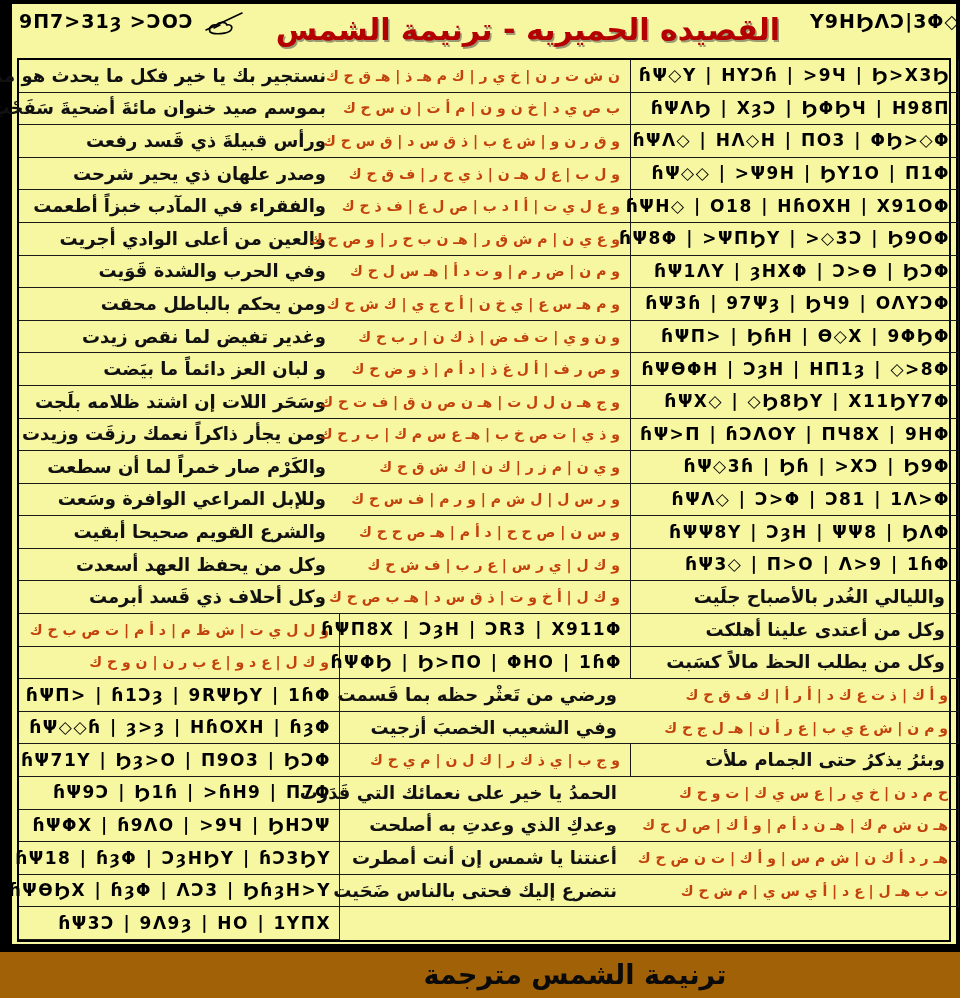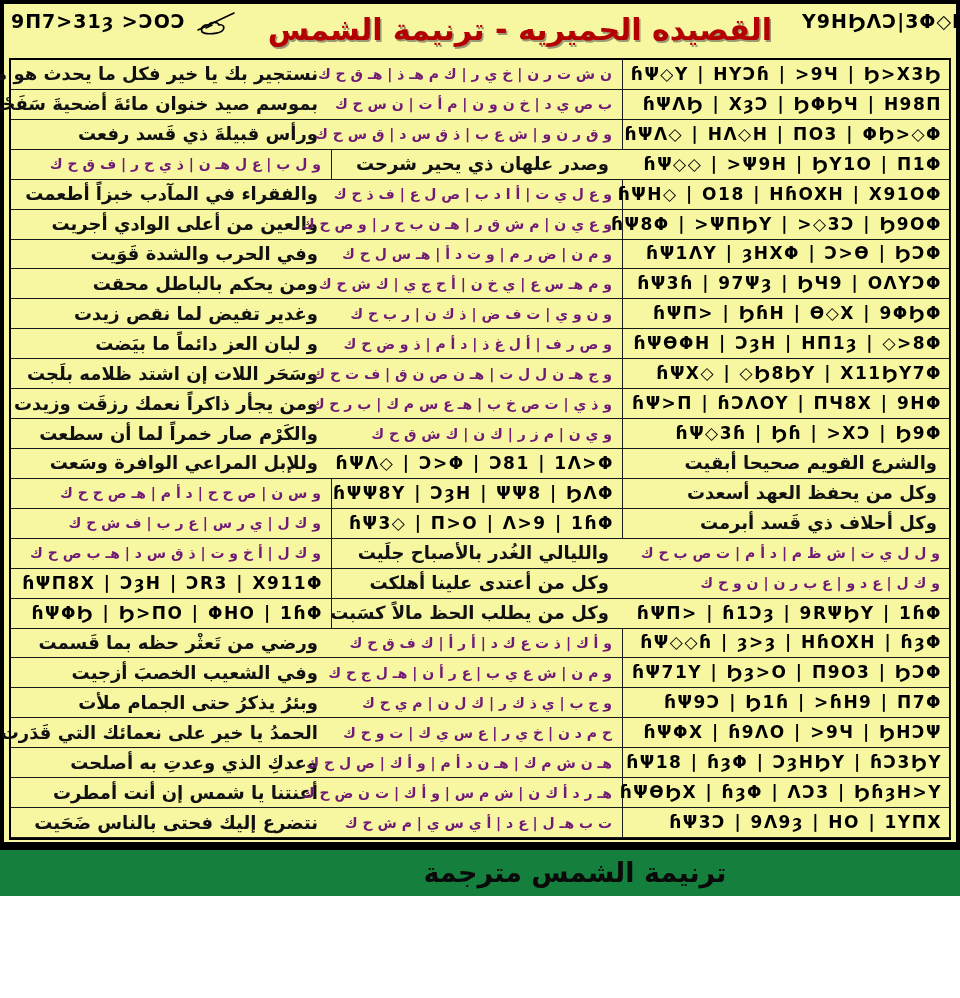--- a/index.html
+++ b/index.html
@@ -3,22 +3,22 @@
 <meta charset="utf-8">
 <style>
   html,body{margin:0;padding:0;}
   body{
     width:960px;height:998px;background:#ffffff;
     font-family:"DejaVu Sans",sans-serif;
     -webkit-font-smoothing:antialiased;
   }
   .page{width:960px;height:998px;overflow:hidden;}
   .board{
-    box-sizing:border-box;width:960px;height:850px;
-    background:#000;padding:4px 4px 8px 4px;
+    box-sizing:border-box;width:960px;height:952px;
+    background:#000;padding:4px 4px 8px 12px;
   }
   .sheet{
     box-sizing:border-box;width:100%;height:100%;
     background:#f7f7a2;padding:2px 5px;
     display:flex;flex-direction:column;
   }
   
   .hdr{
     height:50px;flex:0 0 auto;
     display:flex;align-items:flex-start;justify-content:space-between;
@@ -54,34 +54,34 @@
   }
   .c-trans{
     direction:rtl;justify-content:flex-start; 
     padding-right:14px;
     font-weight:bold;font-size:18px;color:#111;
   }
   .c-translit{
     direction:rtl;justify-content:flex-start;
     border-right:1px solid #1a1a1a;
     padding-right:10px;
-    font-weight:bold;font-size:14px;color:#701a75;
+    font-weight:bold;font-size:14px;color:#c2410c;
   }
   .c-musnad{
     direction:rtl;justify-content:flex-start;
     border-right:1px solid #1a1a1a;
     padding-right:8px;
     font-weight:bold;font-size:17px;color:#000;
   }
   .c-musnad .ms{
     direction:ltr;unicode-bidi:bidi-override;
     letter-spacing:1.5px;word-spacing:1px;
   }
   
-  .caption-strip{height:46px;background:#15803d;position:relative;}
+  .caption-strip{height:46px;background:#a16207;position:relative;}
   .caption{
     direction:rtl;text-align:center;
     font-weight:bold;font-size:27px;color:#0a0a0a;
     padding-top:7px;transform:translateX(95px); 
   }
 </style>
 </head>
 <body>
 
 <div class="page">
@@ -129,26 +129,26 @@
         <div class="cell c-trans">
           <span>ورأس قبيلةَ ذي قَسد رفعت</span>
         </div>
         <div class="cell c-translit">
           <span>و ق ر ن و | ش ع ب | ذ ق س د | ق س ح ك</span>
         </div>
         <div class="cell c-musnad">
           <span class="ms">ɦΨΛ◇ | HΛ◇H | ΠO3 | ΦϦ&gt;◇Φ</span>
         </div>
 
+        <div class="cell c-trans">
+          <span>وصدر علهان ذي يحير شرحت</span>
+        </div>
         <div class="cell c-translit">
           <span>و ل ب | ع ل هـ ن | ذ ي ح ر | ف ق ح ك</span>
         </div>
-        <div class="cell c-trans">
-          <span>وصدر علهان ذي يحير شرحت</span>
-        </div>
         <div class="cell c-musnad">
           <span class="ms">ɦΨ◇◇ | &gt;Ψ9H | ϦY1O | Π1Φ</span>
         </div>
 
         <div class="cell c-trans">
           <span>والفقراء في المآدب خبزاً أطعمت</span>
         </div>
         <div class="cell c-translit">
           <span>و ع ل ي ت | أ ا د ب | ص ل ع | ف ذ ح ك</span>
         </div>
@@ -232,20 +232,23 @@
         <div class="cell c-translit">
           <span>و ي ن | م ز ر | ك ن | ك ش ق ح ك</span>
         </div>
         <div class="cell c-musnad">
           <span class="ms">ɦΨ◇3ɦ | Ϧɦ | &gt;XƆ | Ϧ9Φ</span>
         </div>
 
         <div class="cell c-trans">
           <span>وللإبل المراعي الوافرة وسَعت</span>
         </div>
+        <div class="cell c-translit">
+          <span>و ر س ل | ل ش م | و ر م | ف س ح ك</span>
+        </div>
         <div class="cell c-musnad">
           <span class="ms">ɦΨΛ◇ | Ɔ&gt;Φ | Ɔ81 | 1Λ&gt;Φ</span>
         </div>
 
         <div class="cell c-trans">
           <span>والشرع القويم صحيحا أبقيت</span>
         </div>
         <div class="cell c-translit">
           <span>و س ن | ص ح ح | د أ م | هـ ص ح ح ك</span>
         </div>
@@ -310,25 +313,25 @@
         <div class="cell c-trans">
           <span>وفي الشعيب الخصبَ أزجيت</span>
         </div>
         <div class="cell c-translit">
           <span>و م ن | ش ع ي ب | ع ر أ ن | هـ ل ج ح ك</span>
         </div>
         <div class="cell c-musnad">
           <span class="ms">ɦΨ71Y | Ϧȝ&gt;O | Π9O3 | ϦƆΦ</span>
         </div>
 
+        <div class="cell c-translit">
+          <span>و ج ب | ي ذ ك ر | ك ل ن | م ي ح ك</span>
+        </div>
         <div class="cell c-trans">
           <span>وبئرُ يذكرُ حتى الجمام ملأت</span>
-        </div>
-        <div class="cell c-translit">
-          <span>و ج ب | ي ذ ك ر | ك ل ن | م ي ح ك</span>
         </div>
         <div class="cell c-musnad">
           <span class="ms">ɦΨ9Ɔ | Ϧ1ɦ | &gt;ɦH9 | Π7Φ</span>
         </div>
 
         <div class="cell c-trans">
           <span>الحمدُ يا خير على نعمائك التي قَدَرت</span>
         </div>
         <div class="cell c-translit">
           <span>ح م د ن | خ ي ر | ع س ي ك | ت و ح ك</span>

